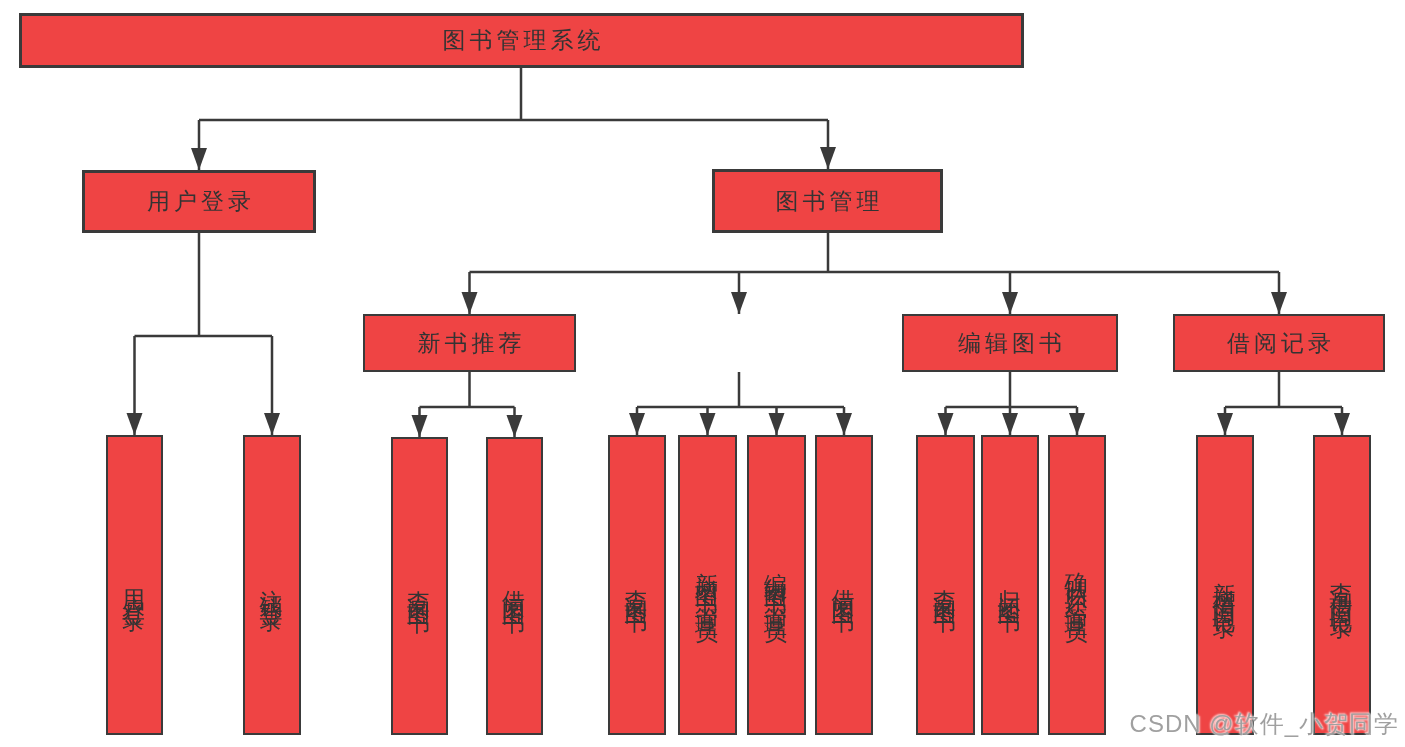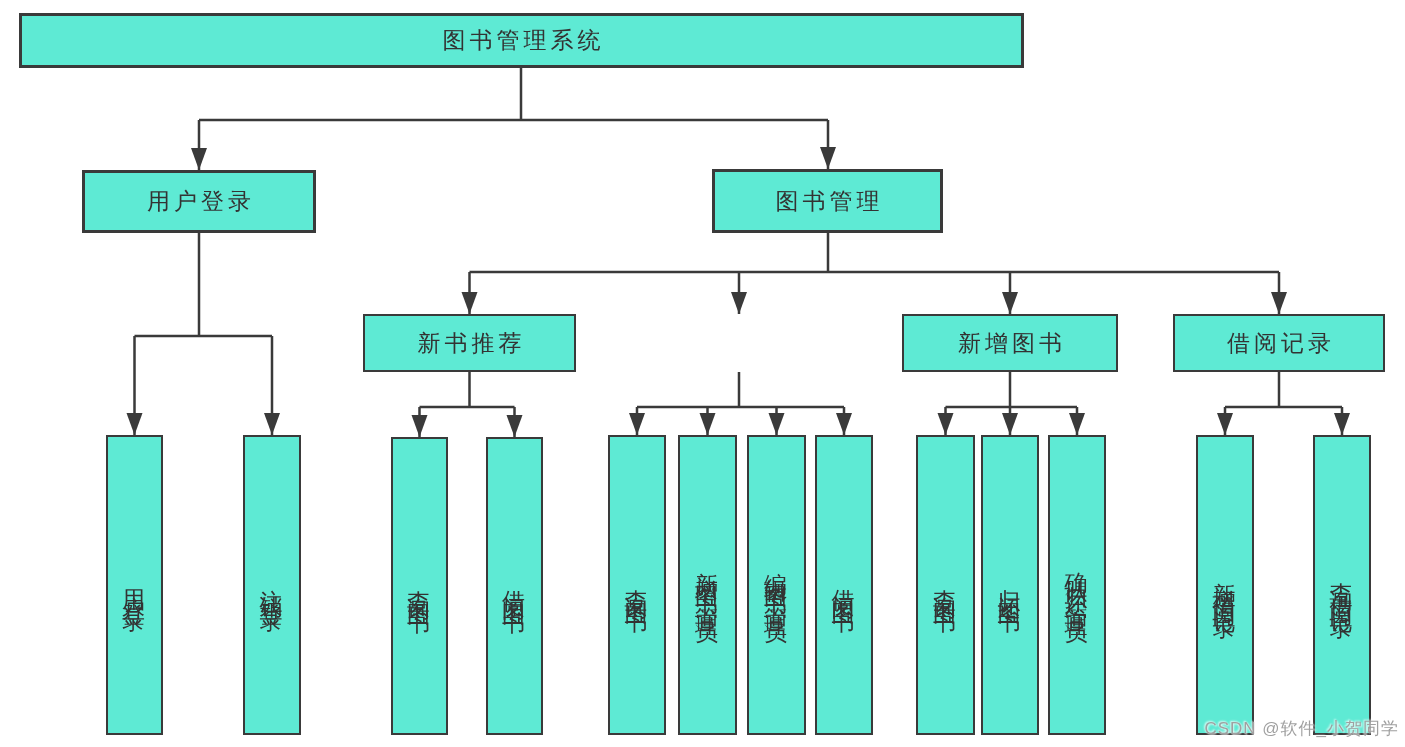--- a/index.html
+++ b/index.html
@@ -2,34 +2,34 @@
 <html><head>
 <meta charset="utf-8">
 <style>
   html,body{margin:0;padding:0;background:#ffffff;}
   .canvas{
     position:relative;width:1405px;height:747px;background:#ffffff;overflow:hidden;
     font-family:"Liberation Sans","DejaVu Sans",sans-serif;color:#333333;
   }
   .wires{position:absolute;left:0;top:0;width:1405px;height:747px;pointer-events:none;}
   .box{
-    position:absolute;background:#5eead4;border:3px solid #3a3a3a;box-sizing:border-box;
+    position:absolute;background:#ef4444;border:3px solid #3a3a3a;box-sizing:border-box;
     display:flex;align-items:center;justify-content:center;
     font-size:23px;letter-spacing:4px;text-indent:4px;white-space:nowrap;
   }
   .lv3{border-width:2.5px;}
   .leaf{
     border-width:2.5px;
     writing-mode:vertical-rl;text-orientation:mixed;
     font-size:23px;letter-spacing:7px;text-indent:0;
   }
   .leaf .lbl{display:block;}
   .watermark{
     position:absolute;right:6px;bottom:7px;z-index:5;
-    font-size:17px;letter-spacing:1px;color:#a0a0a0;
+    font-size:24px;letter-spacing:1px;color:#a0a0a0;
     text-shadow:1px 1px 2px rgba(255,255,255,.95),-1px -1px 2px rgba(255,255,255,.95);
   }
 </style>
 </head>
 <body>
 
 <div class="canvas">
 
   <svg class="wires" width="1405" height="747" viewBox="0 0 1405 747" xmlns="http://www.w3.org/2000/svg">
     <path d="M521 68 V120 M199 120 H828 M199 120 V170 M828 120 V169
@@ -70,21 +70,21 @@
     <span class="lbl">用户登录</span>
   </div>
   <div class="box" style="left:712px;top:169px;width:231px;height:64px;">
     <span class="lbl">图书管理</span>
   </div>
 
   <div class="box lv3" style="left:363px;top:314px;width:213px;height:58px;font-family:Liberation Serif, serif;">
     <span class="lbl">新书推荐</span>
   </div>
   <div class="box lv3" style="left:902px;top:314px;width:216px;height:58px;">
-    <span class="lbl">新增图书</span>
+    <span class="lbl">编辑图书</span>
   </div>
   <div class="box lv3" style="left:1173px;top:314px;width:212px;height:58px;">
     <span class="lbl">借阅记录</span>
   </div>
 
   <div class="box leaf" style="left:106px;top:435px;width:57px;height:300px;">
     <span class="lbl">用户登录</span>
   </div>
   <div class="box leaf" style="left:243px;top:435px;width:58px;height:300px;">
     <span class="lbl">注销登录</span>

